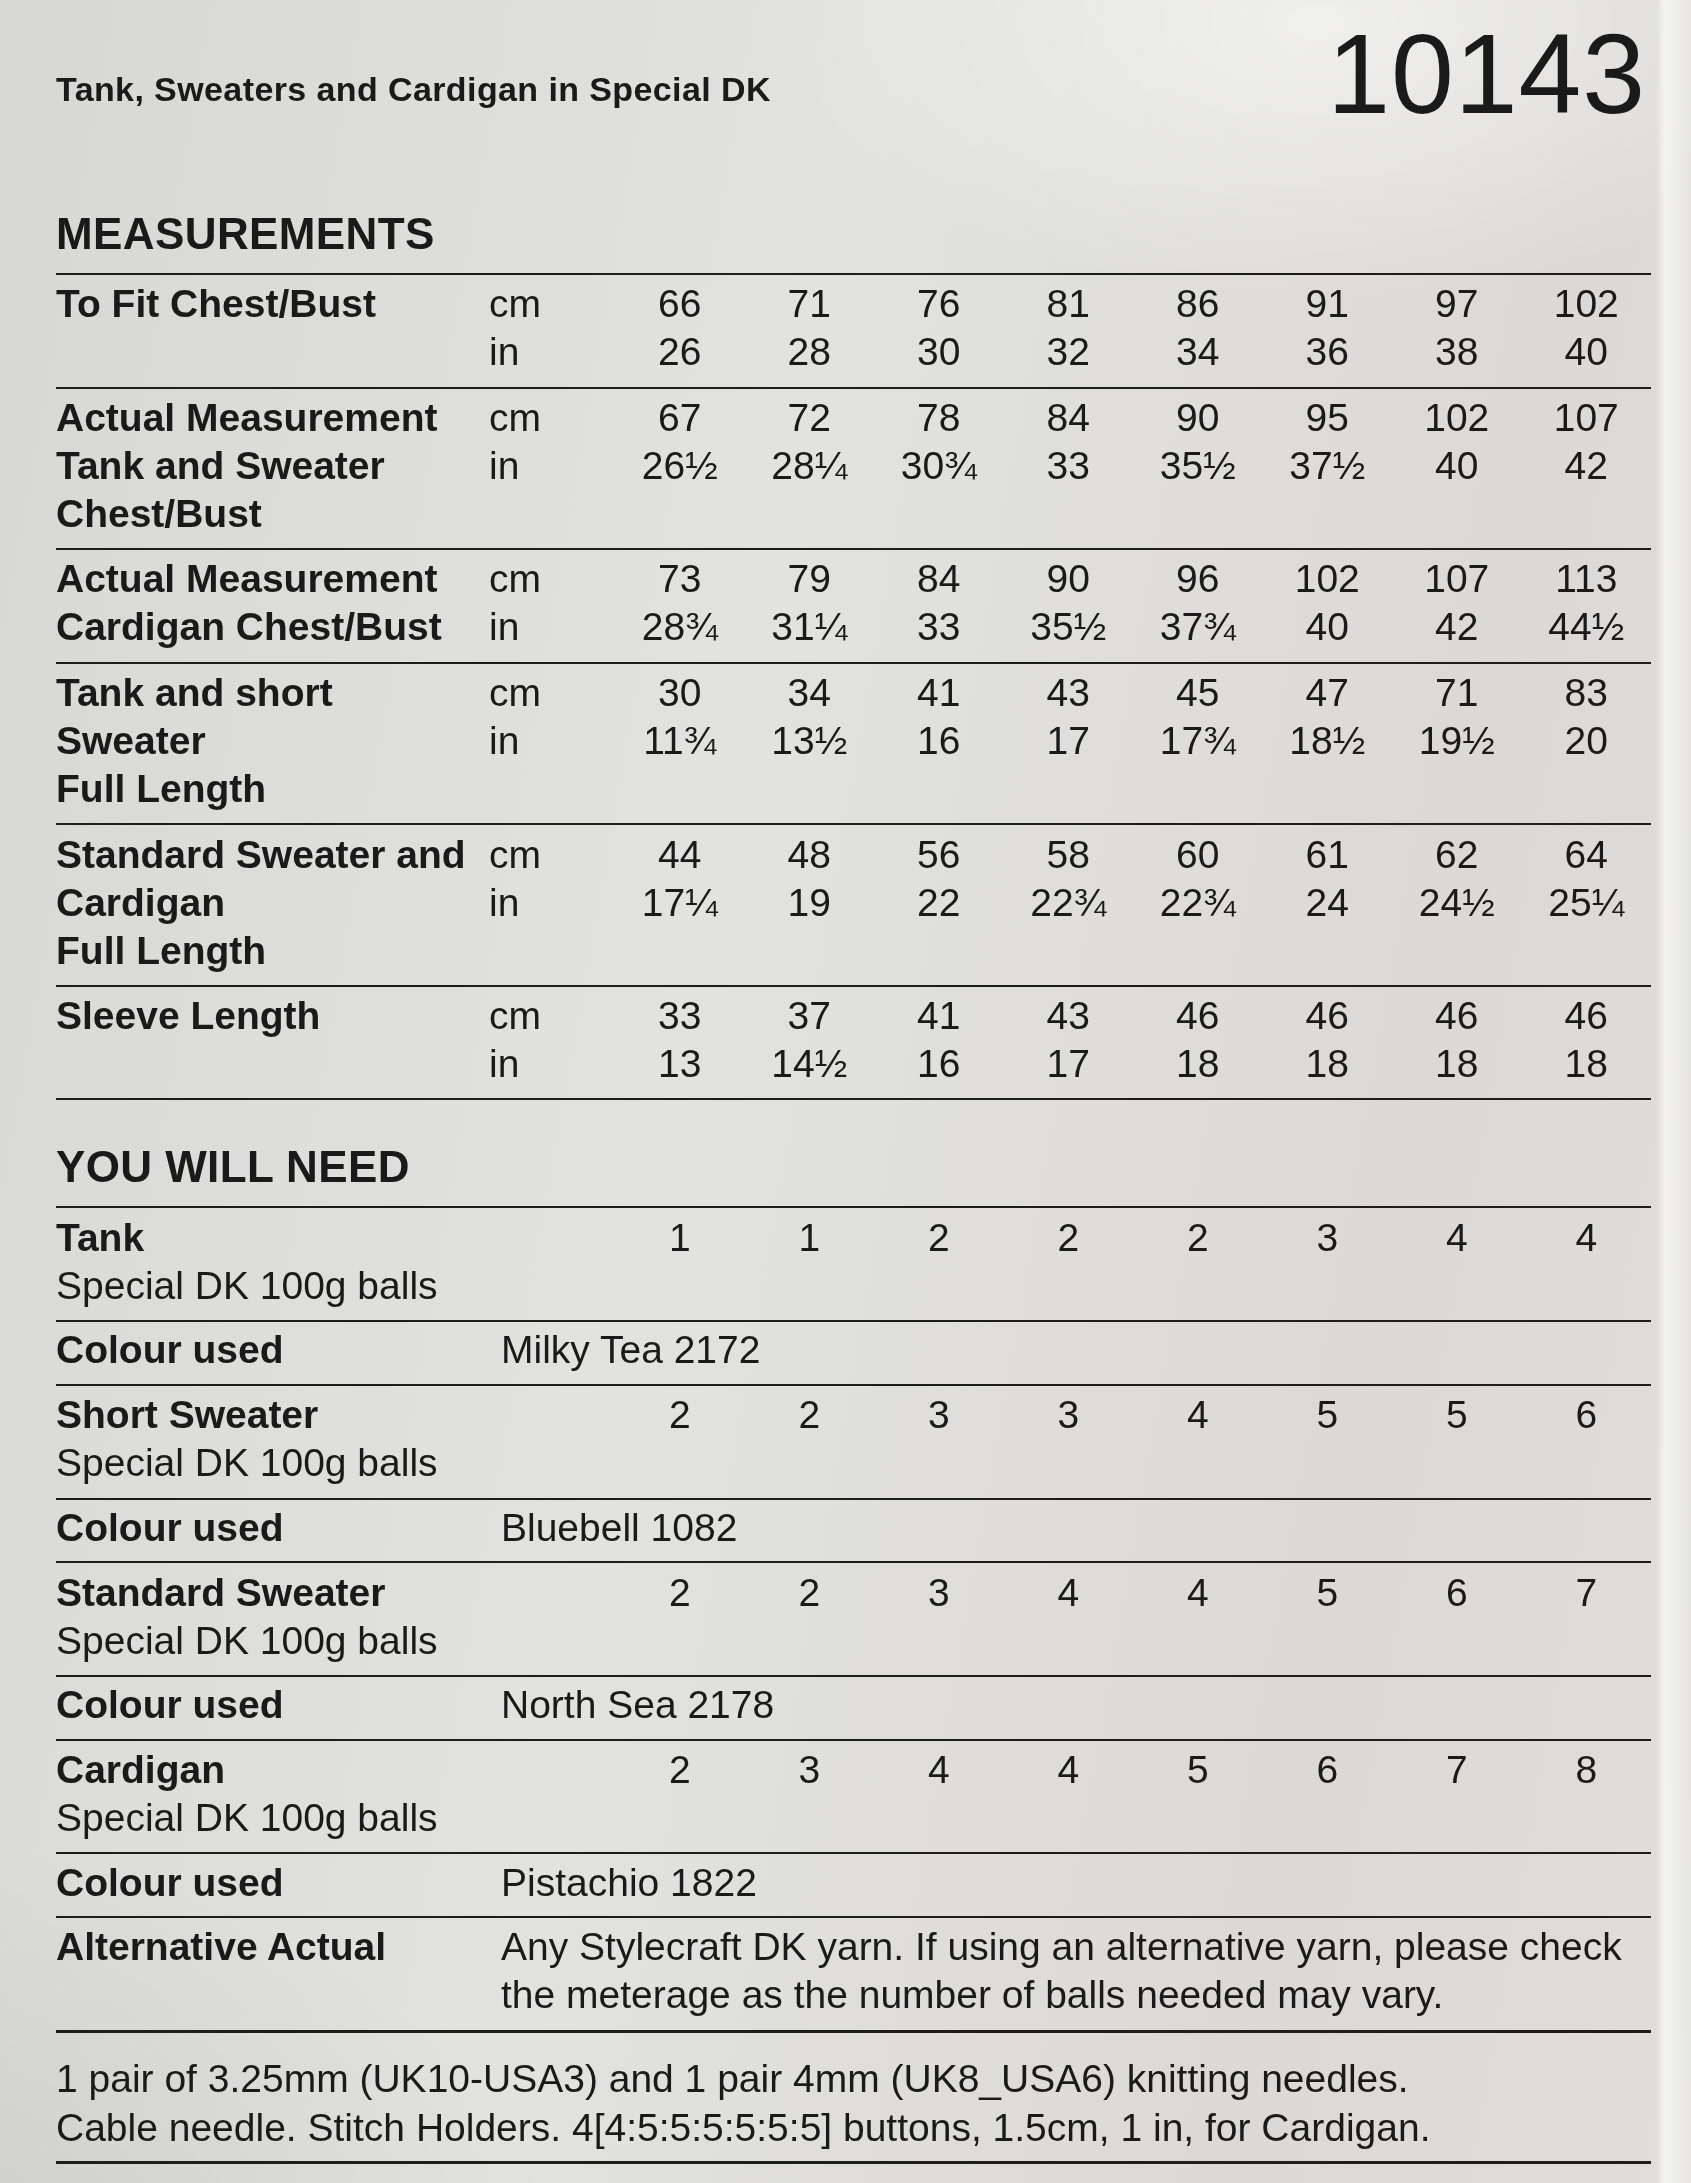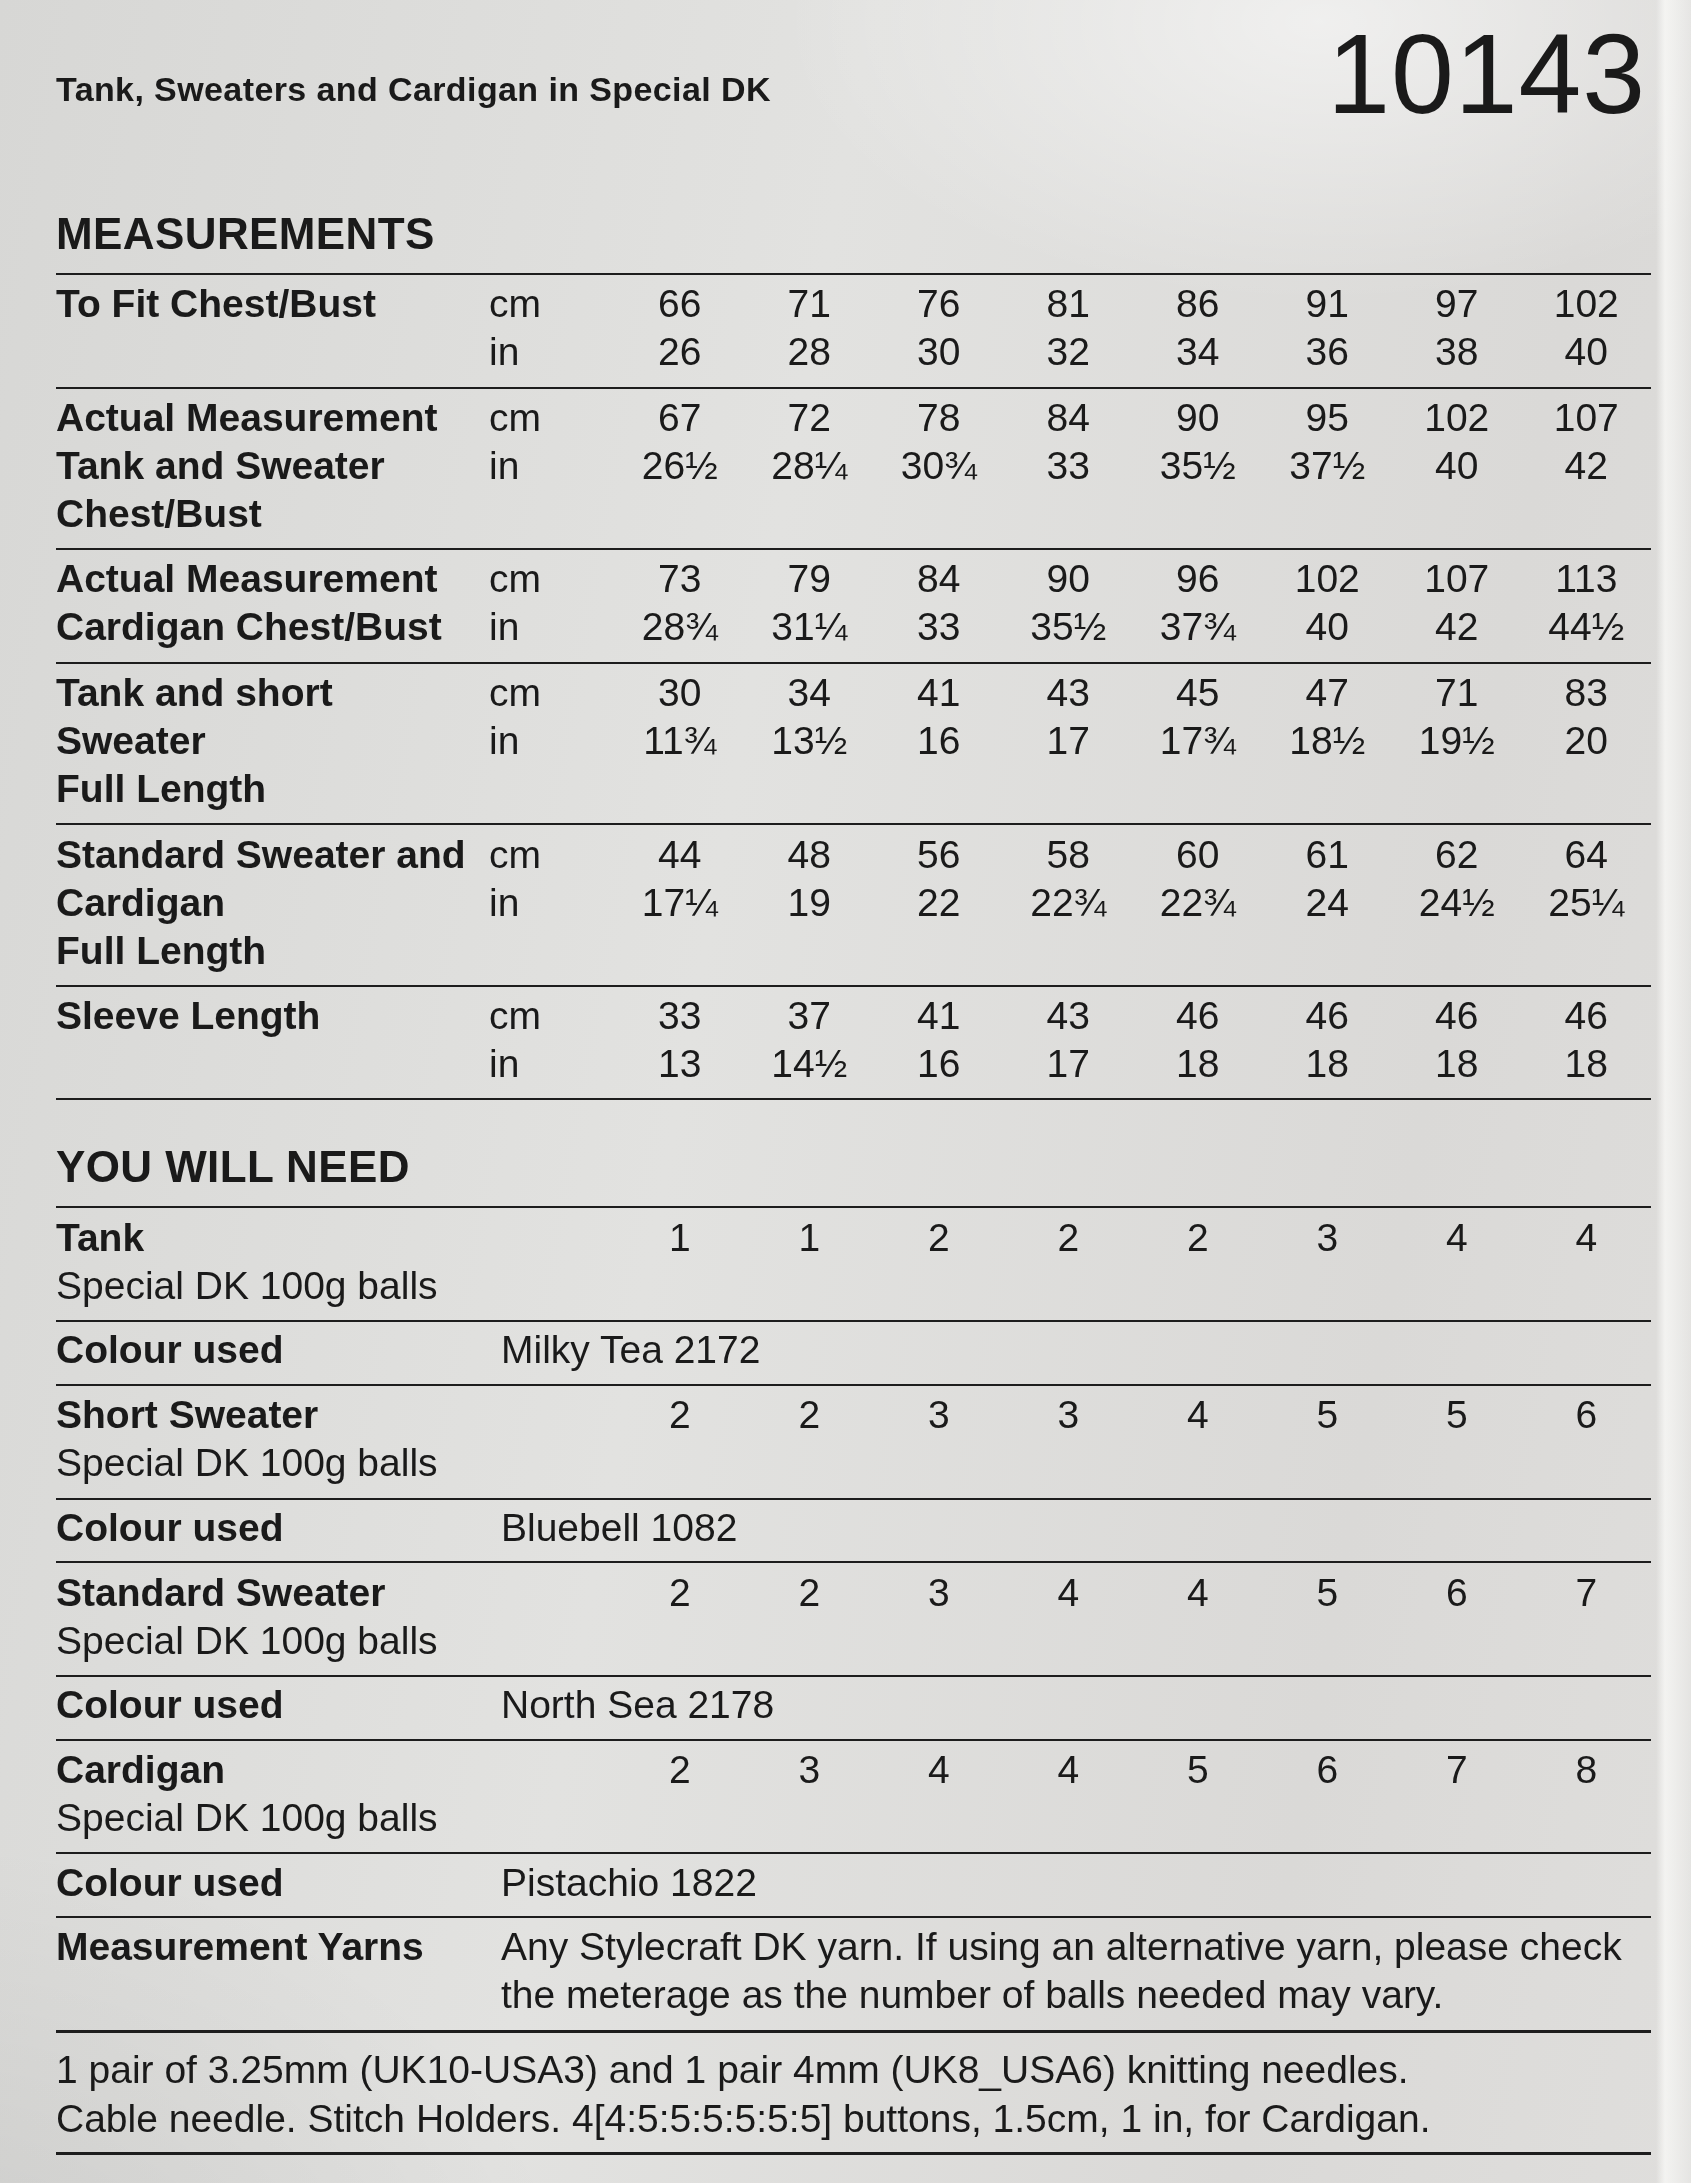--- a/index.html
+++ b/index.html
@@ -42,21 +42,21 @@
 
   .crow{display:grid;grid-template-columns:426px 1fr;
         border-bottom:2.6px solid #1d1d1d;padding:4.3px 0 9.6px;}
   .crow div{font-size:39px;line-height:48px;}
   .clabel{font-weight:700;}
   .cval{padding-left:19px;}
   .trow{border-bottom-width:3.5px;padding-bottom:11.3px;}
   .tval{max-width:1121px;}
 
   
-  .foot{width:1595px;padding:12px 0 8.7px;border-bottom:3.5px solid #1d1d1d;}
+  .foot{width:1595px;padding:12px 0 8.7px;border-bottom:3.5px solid #1d1d1d;margin-top:9px;}
   .foot div{font-size:39px;line-height:49px;white-space:nowrap;}
 </style>
 </head>
 <body>
 
 <div class="page">
 
   <header class="hdr">
     <h1 class="title">Tank, Sweaters and Cardigan in Special DK</h1>
     <div class="patnum">10143</div>
@@ -387,21 +387,21 @@
         <div class="nval">5</div>
         <div class="nval">6</div>
         <div class="nval">7</div>
         <div class="nval">8</div>
       </div>
       <div class="crow">
         <div class="clabel">Colour used</div>
         <div class="cval">Pistachio 1822</div>
       </div>
       <div class="crow trow">
-        <div class="clabel">Measurement Yarns</div>
+        <div class="clabel">Alternative Actual</div>
         <div class="cval tval">Any Stylecraft DK yarn.  If using an alternative yarn, please check the meterage as the number of balls needed may vary.</div>
       </div>
     </section>
 
   <footer class="foot">
     <div>1 pair of 3.25mm (UK10-USA3) and 1 pair 4mm (UK8_USA6) knitting needles.</div>
     <div>Cable needle. Stitch Holders. 4[4:5:5:5:5:5:5] buttons, 1.5cm, 1 in, for Cardigan.</div>
   </footer>
 
 </div>

